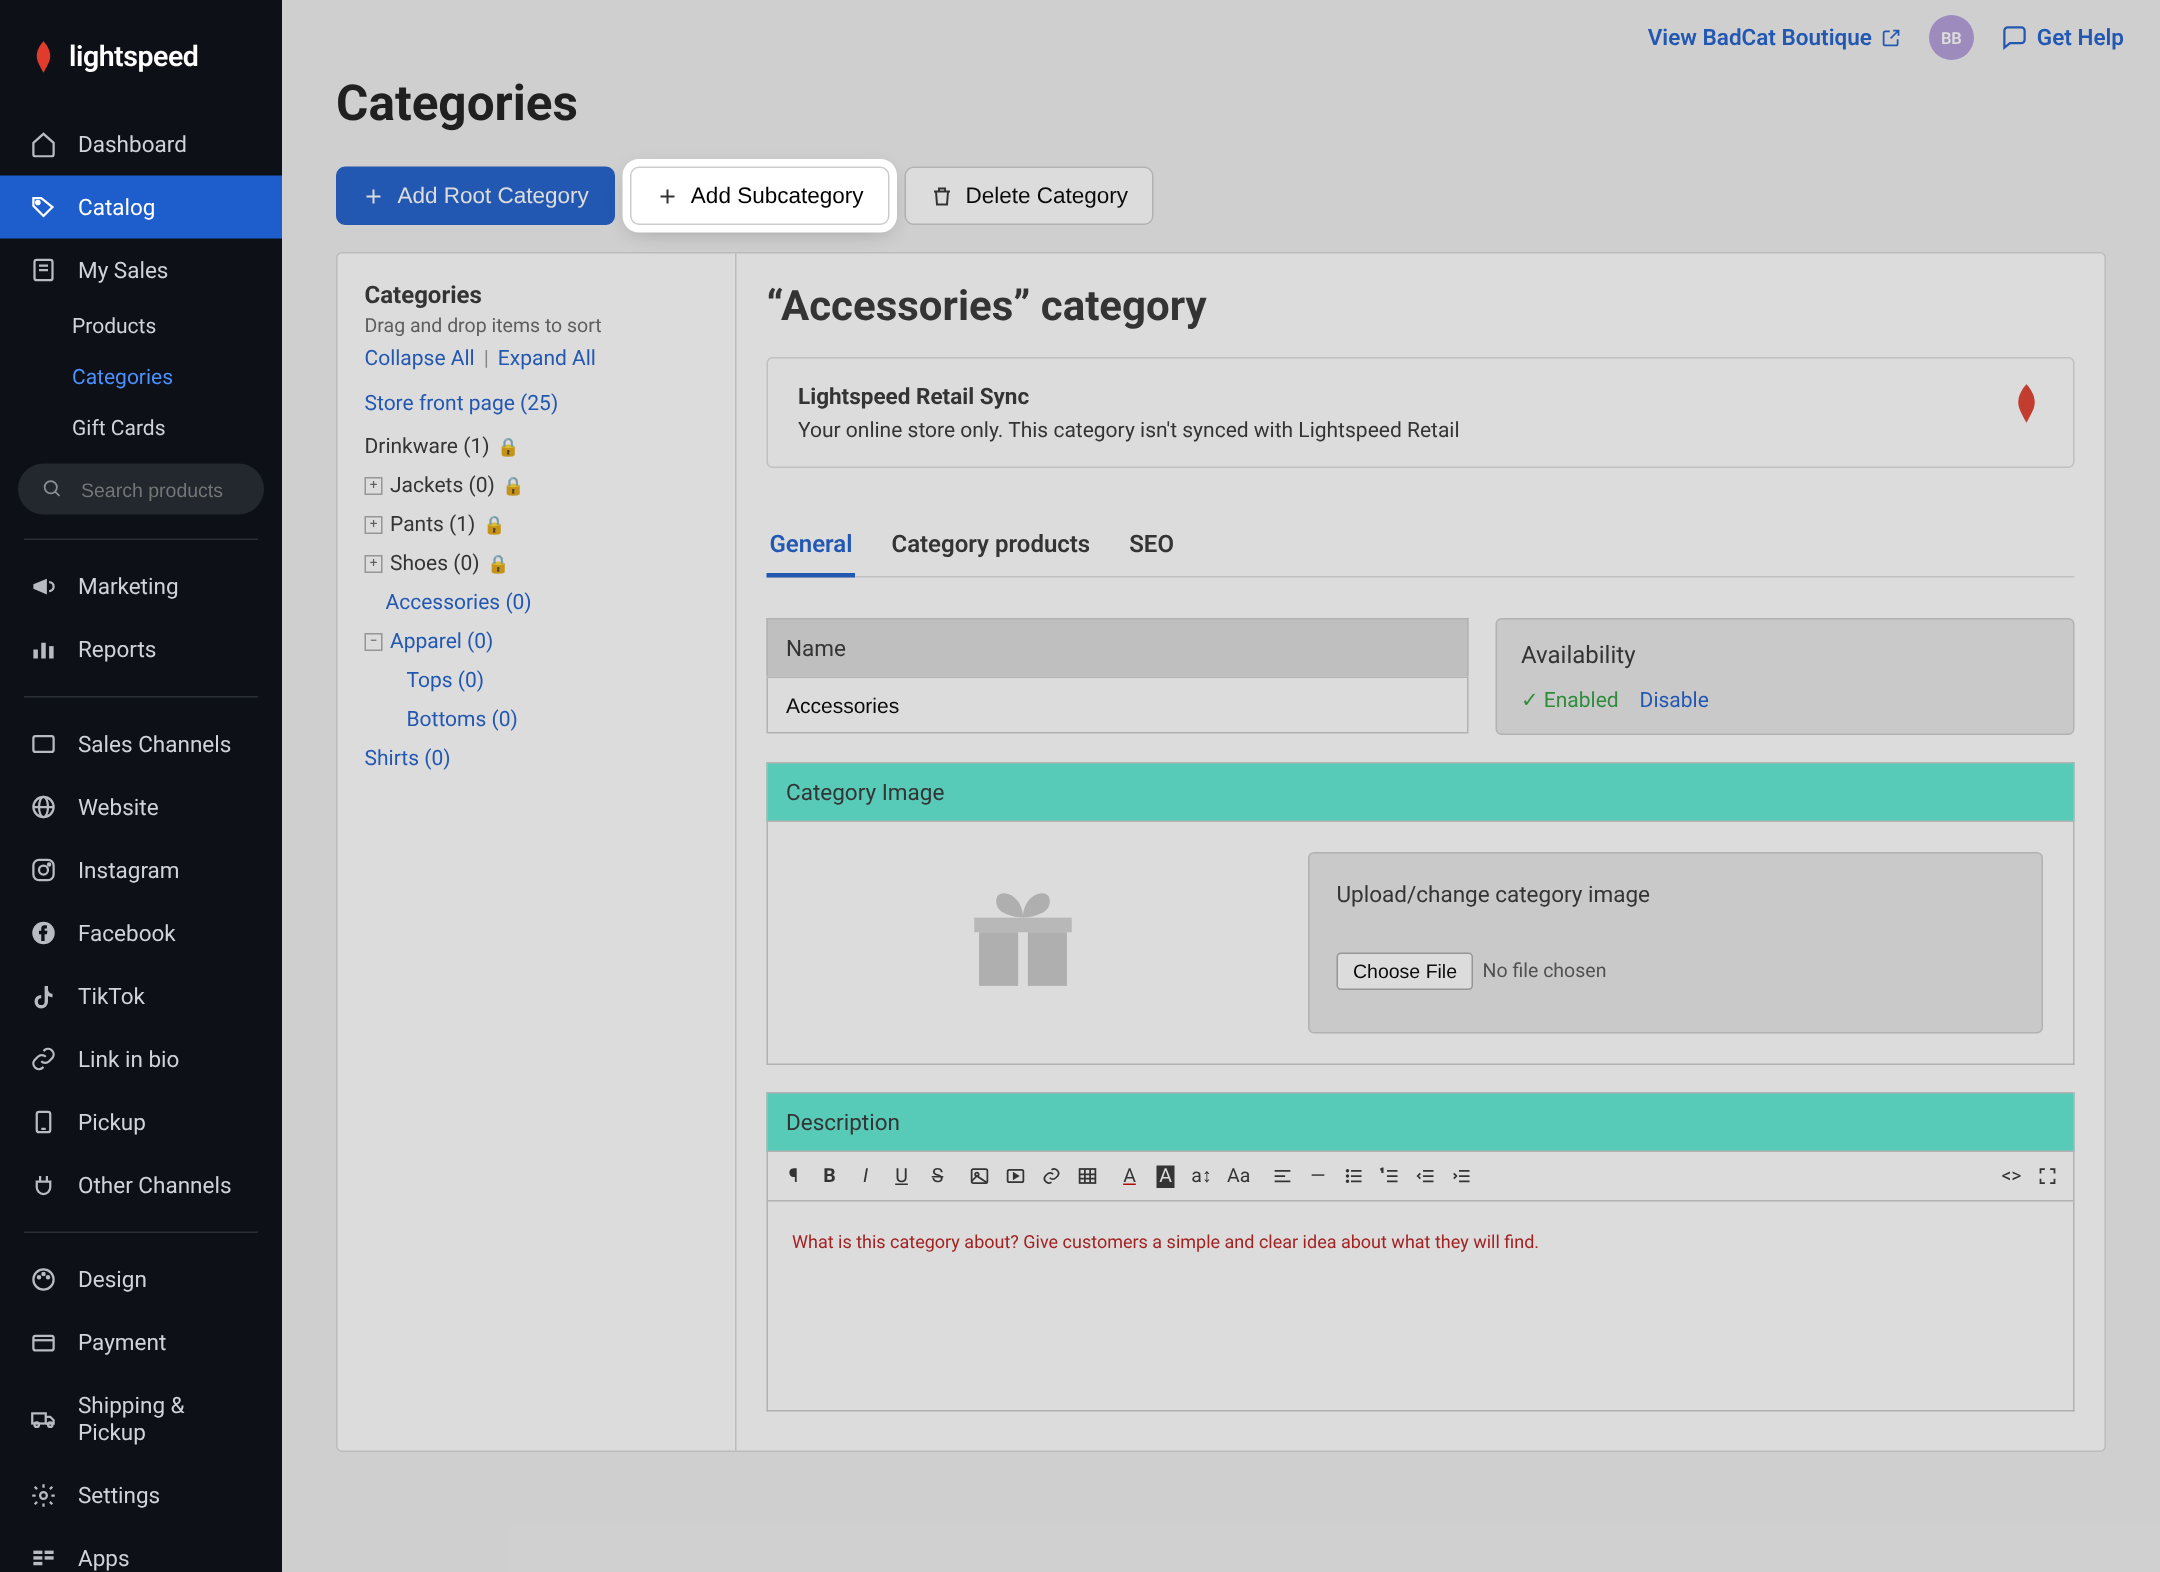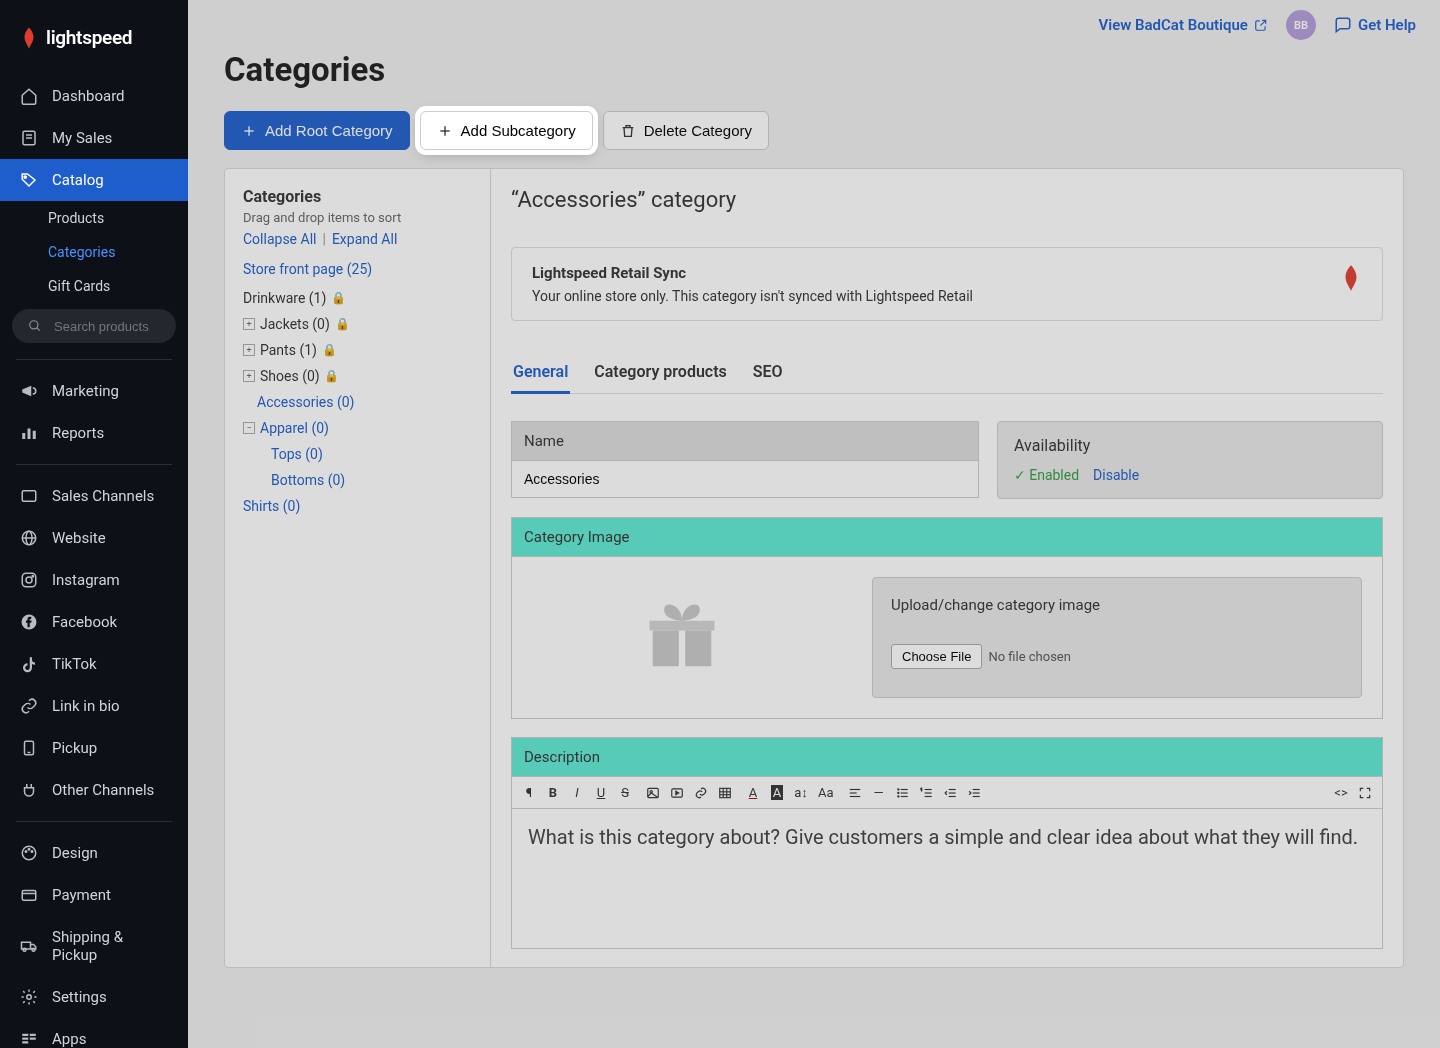--- a/index.html
+++ b/index.html
@@ -39,21 +39,21 @@
 .tree-actions span { color: #999; margin: 0 6px; }
 .tree-root { font-size: 14px; color: #1e5ecc; margin-bottom: 8px; cursor: pointer; }
 .tree-item { font-size: 14px; padding: 5px 0; display: flex; align-items: center; gap: 5px; }
 .tree-item .lbl { color: #333; }
 .tree-item.link .lbl { color: #1e5ecc; cursor: pointer; }
 .tree-item .exp { width: 12px; height: 12px; border: 1px solid #aaa; display: inline-flex; align-items: center; justify-content: center; font-size: 9px; color: #666; cursor: pointer; background:#fff; }
 .tree-item .lock { color: #999; font-size: 12px; }
 .indent1 { padding-left: 14px; }
 .indent2 { padding-left: 28px; }
 .detail { flex: 1; padding: 18px 20px; }
-.detail-title { font-size: 22px; font-weight: 400; margin-bottom: 35px; }
+.detail-title { font-size: 28px; font-weight: 700; margin-bottom: 18px; }
 .sync-box { border: 1px solid #ddd; border-radius: 4px; padding: 16px 20px; display: flex; justify-content: space-between; align-items: flex-start; margin-bottom: 30px; }
 .sync-box h4 { font-size: 15px; font-weight: 700; margin-bottom: 6px; }
 .sync-box p { font-size: 14px; color: #333; }
 .flame { width: 22px; height: 28px; }
 .tabs { display: flex; gap: 22px; border-bottom: 1px solid #ddd; margin-bottom: 4px; }
 .tab { padding: 10px 2px; font-size: 16px; font-weight: 600; cursor: pointer; position: relative; top: 1px; }
 .tab.active { color: #1e5ecc; border-bottom: 3px solid #1e5ecc; }
 .form-row { display: flex; gap: 18px; margin-top: 27px; align-items: flex-start; }
 .field-group { flex: 0 0 468px; }
 .field-header { background: #dcdcdc; padding: 10px 12px; font-size: 15px; border: 1px solid #ccc; border-bottom: none; }
@@ -69,21 +69,21 @@
 .gift-icon { width: 78px; height: 78px; }
 .upload-area { background: #e8e8e8; border: 1px solid #ccc; border-radius: 4px; padding: 18px 18px 28px; flex: 1; }
 .upload-area p { font-size: 15px; margin-bottom: 30px; }
 .file-row { display: flex; align-items: center; gap: 6px; }
 .file-btn { background: #fff; border: 1px solid #aaa; padding: 4px 10px; font-size: 13px; border-radius: 3px; cursor: pointer; }
 .file-lbl { font-size: 13px; color: #555; }
 .editor-toolbar { border: 1px solid #ccc; border-top: none; padding: 8px 10px; display: flex; align-items: center; gap: 14px; font-size: 13px; color: #333; }
 .tb-group { display: flex; gap: 10px; align-items: center; }
 .tb-btn { cursor: pointer; display: inline-flex; align-items: center; justify-content: center; min-width: 14px; }
 .editor-body { border: 1px solid #ccc; border-top: none; padding: 16px; min-height: 140px; }
-.editor-placeholder { color: #404040; font-size: 20px; }
+.editor-placeholder { color: #b91c1c; font-size: 12px; }
 svg { display: block; }
 </style>
 </head>
 <body>
 
 <div class="app">
 
   <aside class="sidebar">
     <div class="logo">
       <svg class="logo-mark" viewBox="0 0 24 28">
@@ -93,38 +93,38 @@
     </div>
     <nav class="nav">
       <div class="nav-item">
           <span class="icon">
             <svg width="18" height="18" viewBox="0 0 24 24" fill="none" stroke="#b8bcc2" stroke-width="2">
               <path d="M3 11l9-8 9 8v10a2 2 0 0 1-2 2H5a2 2 0 0 1-2-2z"></path>
             </svg>
           </span>
           <span>Dashboard</span>
         </div>
+      <div class="nav-item active">
+          <span class="icon">
+            <svg width="18" height="18" viewBox="0 0 24 24" fill="none" stroke="#fff" stroke-width="2">
+              <path d="M20 12l-8 8-9-9V4h7z"></path>
+              <circle cx="7" cy="8" r="1.5" fill="#fff"></circle>
+            </svg>
+          </span>
+          <span>Catalog</span>
+        </div>
       <div class="nav-item">
           <span class="icon">
             <svg width="18" height="18" viewBox="0 0 24 24" fill="#b8bcc2">
               <rect x="4" y="3" width="16" height="18" rx="2" fill="none" stroke="#b8bcc2" stroke-width="2"></rect>
               <line x1="8" y1="8" x2="16" y2="8" stroke="#b8bcc2" stroke-width="2"></line>
               <line x1="8" y1="12" x2="16" y2="12" stroke="#b8bcc2" stroke-width="2"></line>
             </svg>
           </span>
           <span>My Sales</span>
-        </div>
-      <div class="nav-item active">
-          <span class="icon">
-            <svg width="18" height="18" viewBox="0 0 24 24" fill="none" stroke="#fff" stroke-width="2">
-              <path d="M20 12l-8 8-9-9V4h7z"></path>
-              <circle cx="7" cy="8" r="1.5" fill="#fff"></circle>
-            </svg>
-          </span>
-          <span>Catalog</span>
         </div>
       <div class="nav-sub">
         <div class="nav-sub-item">Products</div>
         <div class="nav-sub-item active">Categories</div>
         <div class="nav-sub-item">Gift Cards</div>
       </div>
       <div class="search-box">
         <span class="icon">
             <svg width="14" height="14" viewBox="0 0 24 24" fill="none" stroke="#8a8f96" stroke-width="2">
               <circle cx="10" cy="10" r="7"></circle>

